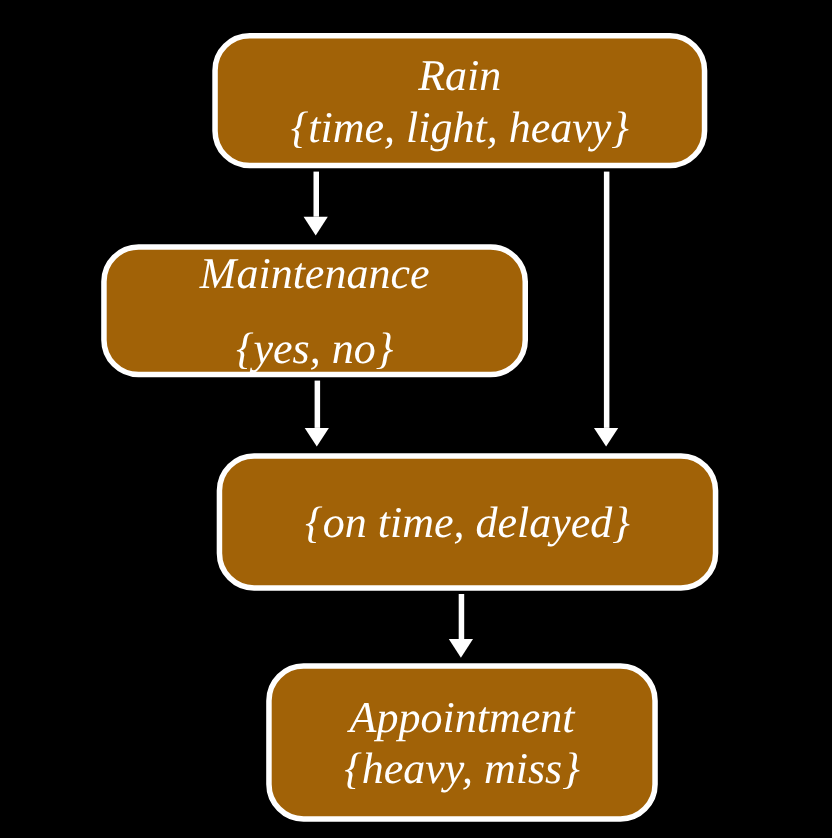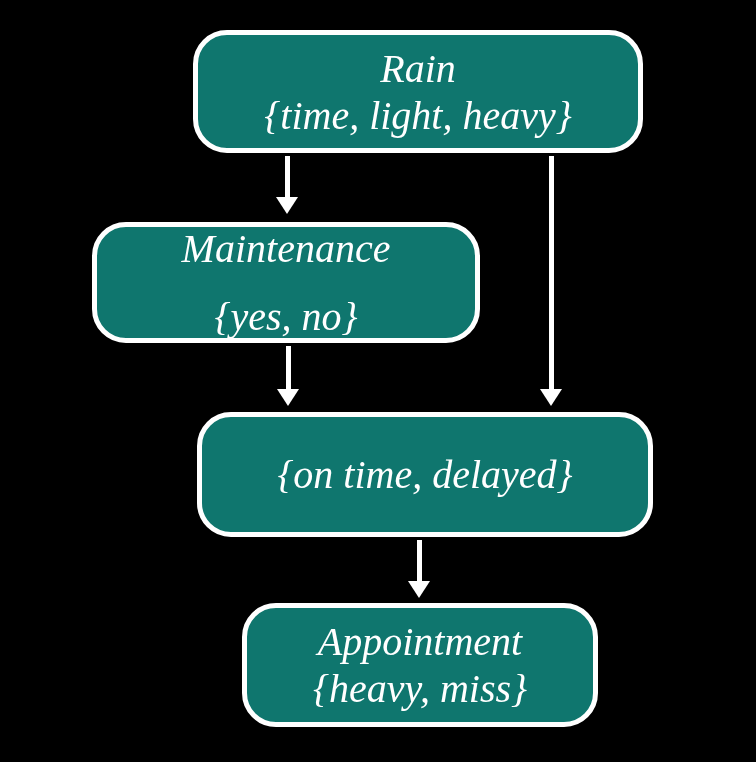--- a/index.html
+++ b/index.html
@@ -13,40 +13,40 @@
     height: 762px;
     background: #000000;
     overflow: hidden;
     font-family: "Liberation Serif", serif;
   }
   .node {
     position: absolute;
     box-sizing: border-box;
     border: 5px solid #ffffff;
     border-radius: 34px;
-    background: #0f766e;
+    background: #a16207;
     color: #ffffff;
     display: flex;
     flex-direction: column;
     align-items: center;
     justify-content: center;
     text-align: center;
     font-style: italic;
     font-size: 40px;
     line-height: 47px;
     white-space: nowrap;
   }
   .node .node-label,
   .node .node-domain {
     display: block;
   }
   #node-rain        { left: 193px; top: 30px;  width: 450px; height: 123px; }
   #node-maintenance { left: 92px;  top: 222px; width: 388px; height: 121px; gap: 21px; }
   #node-train       { left: 197px; top: 412px; width: 456px; height: 125px; }
-  #node-appointment { left: 242px; top: 603px; width: 356px; height: 124px; }
+  #node-appointment { left: 242px; top: 603px; width: 356px; height: 144px; }
 
   .arrow {
     position: absolute;
     width: 22px;
     display: flex;
     flex-direction: column;
     align-items: center;
   }
   .arrow .shaft {
     width: 5px;

